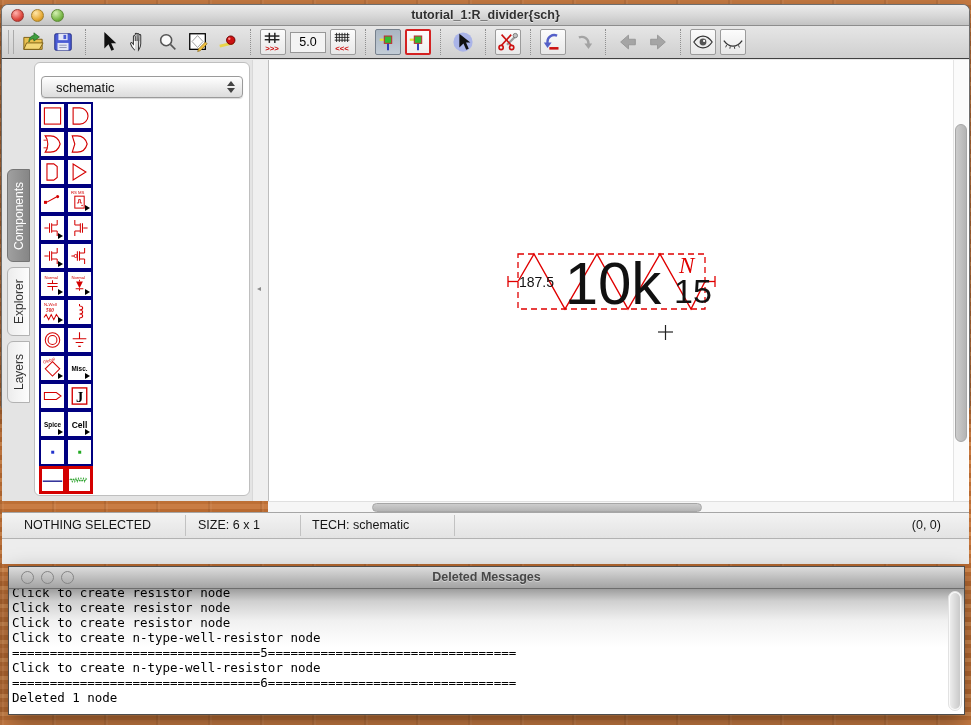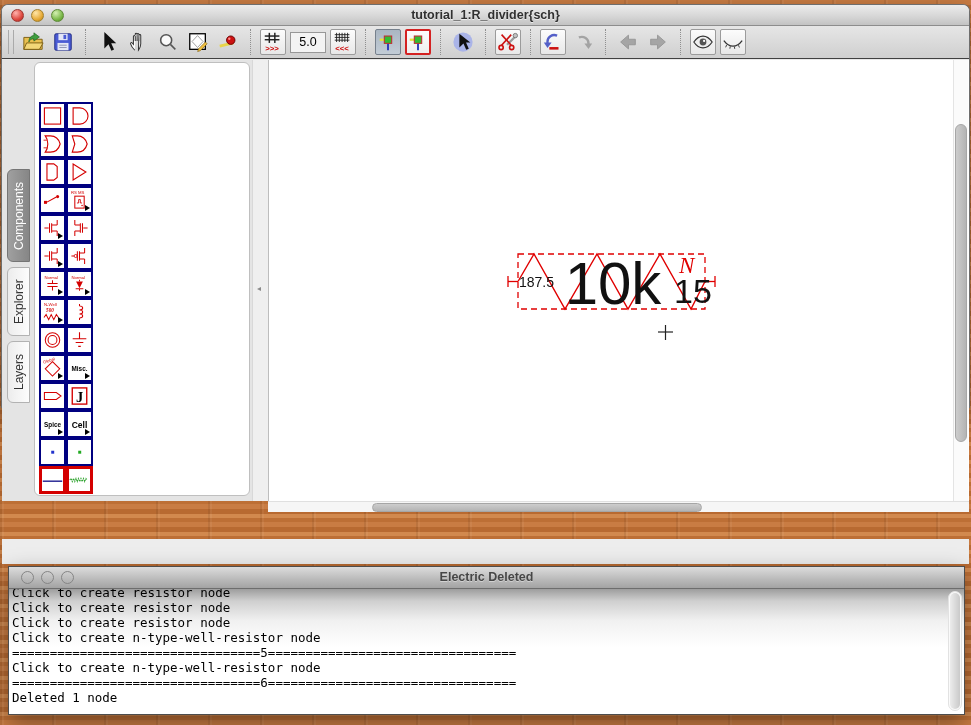--- a/index.html
+++ b/index.html
@@ -284,20 +284,27 @@
 
     <div class="workarea">
       <div class="tabstrip">
           <div class="vtab selected">Components</div>
           <div class="vtab">Explorer</div>
           <div class="vtab">Layers</div>
         </div>
 
       <div class="sidepanel">
         <div class="side-inner">
+          <div class="dropdown">
+            <span>schematic</span>
+            <span class="dd-stepper">
+              <span class="dd-up"></span>
+                <span class="dd-down"></span>
+            </span>
+          </div>
           <div class="palette">
               <div class="pcell" style="left: 4px; top: 39px;">
                 <svg viewBox="0 0 27 27">
                   <rect x="4" y="4" width="19" height="19" fill="none" stroke="#d40000" stroke-width="1.3"></rect>
                 </svg>
               </div>
               <div class="pcell" style="left: 31px; top: 39px;">
                 <svg viewBox="0 0 27 27">
                   <path d="M6 4h8a9.5 9.5 0 0 1 0 19H6z" fill="none" stroke="#d40000" stroke-width="1.3"></path>
                 </svg>
@@ -487,31 +494,40 @@
         <div class="vscroll">
           <div class="thumb"></div>
         </div>
       </div>
     </div>
 
     <div class="hscroll">
       <div class="thumb"></div>
     </div>
 
+    <div class="statusbar">
+      <span class="sb-item" style="left:22px">NOTHING SELECTED</span>
+      <span class="sb-sep" style="left:183px"></span>
+      <span class="sb-item" style="left:196px">SIZE: 6 x 1</span>
+      <span class="sb-sep" style="left:298px"></span>
+      <span class="sb-item" style="left:310px">TECH: schematic</span>
+      <span class="sb-sep" style="left:452px"></span>
+      <span class="sb-item" style="right:28px">(0, 0)</span>
+    </div>
     <div class="mw-footer"></div>
   </div>
 
   <div class="msg-window">
     <div class="msg-titlebar">
       <div class="hollow-lights">
         <span class="hlight"></span>
         <span class="hlight"></span>
         <span class="hlight"></span>
       </div>
-      <div class="msg-title">Electric Deleted</div>
+      <div class="msg-title">Deleted Messages</div>
     </div>
     <div class="console">
       <div class="console-lines"><div>Click to create resistor node</div><div>Click to create resistor node</div><div>Click to create resistor node</div><div>Click to create n-type-well-resistor node</div><div>=================================5=================================</div><div>Click to create n-type-well-resistor node</div><div>=================================6=================================</div><div>Deleted 1 node</div></div>
     </div>
     <div class="console-sb">
       <div class="thumb"></div>
     </div>
   </div>
 
 </div>

